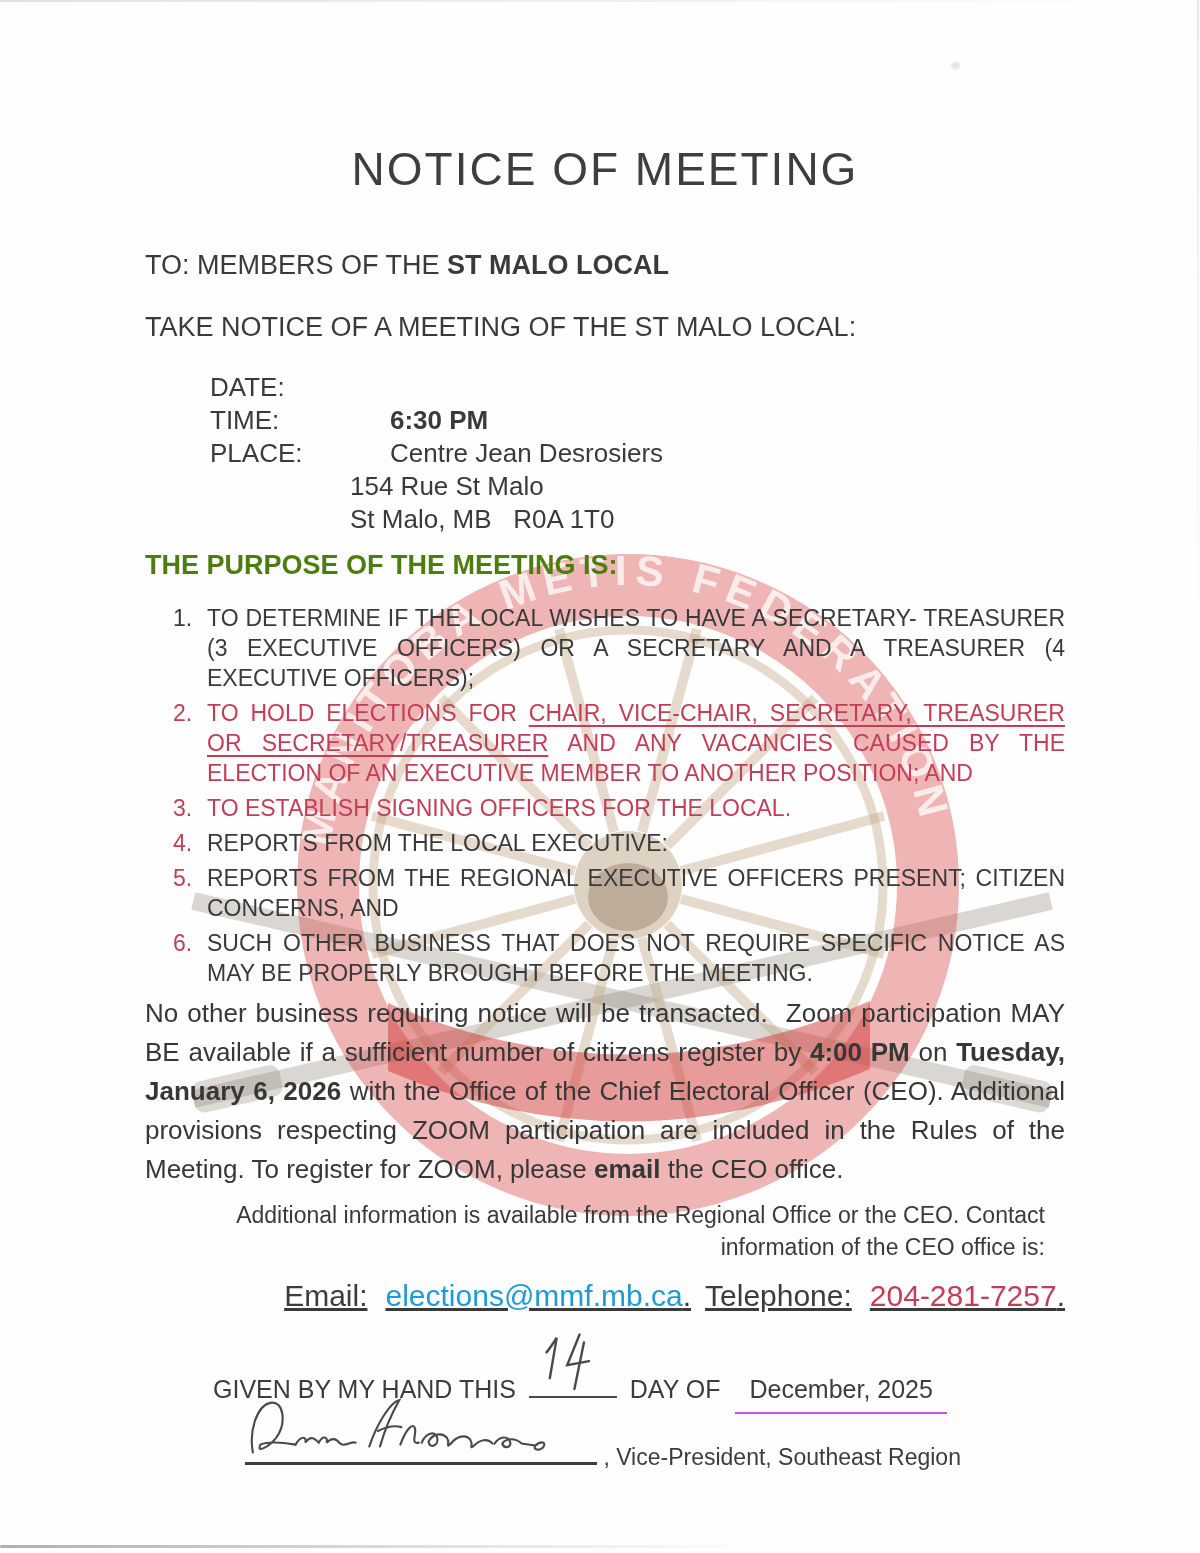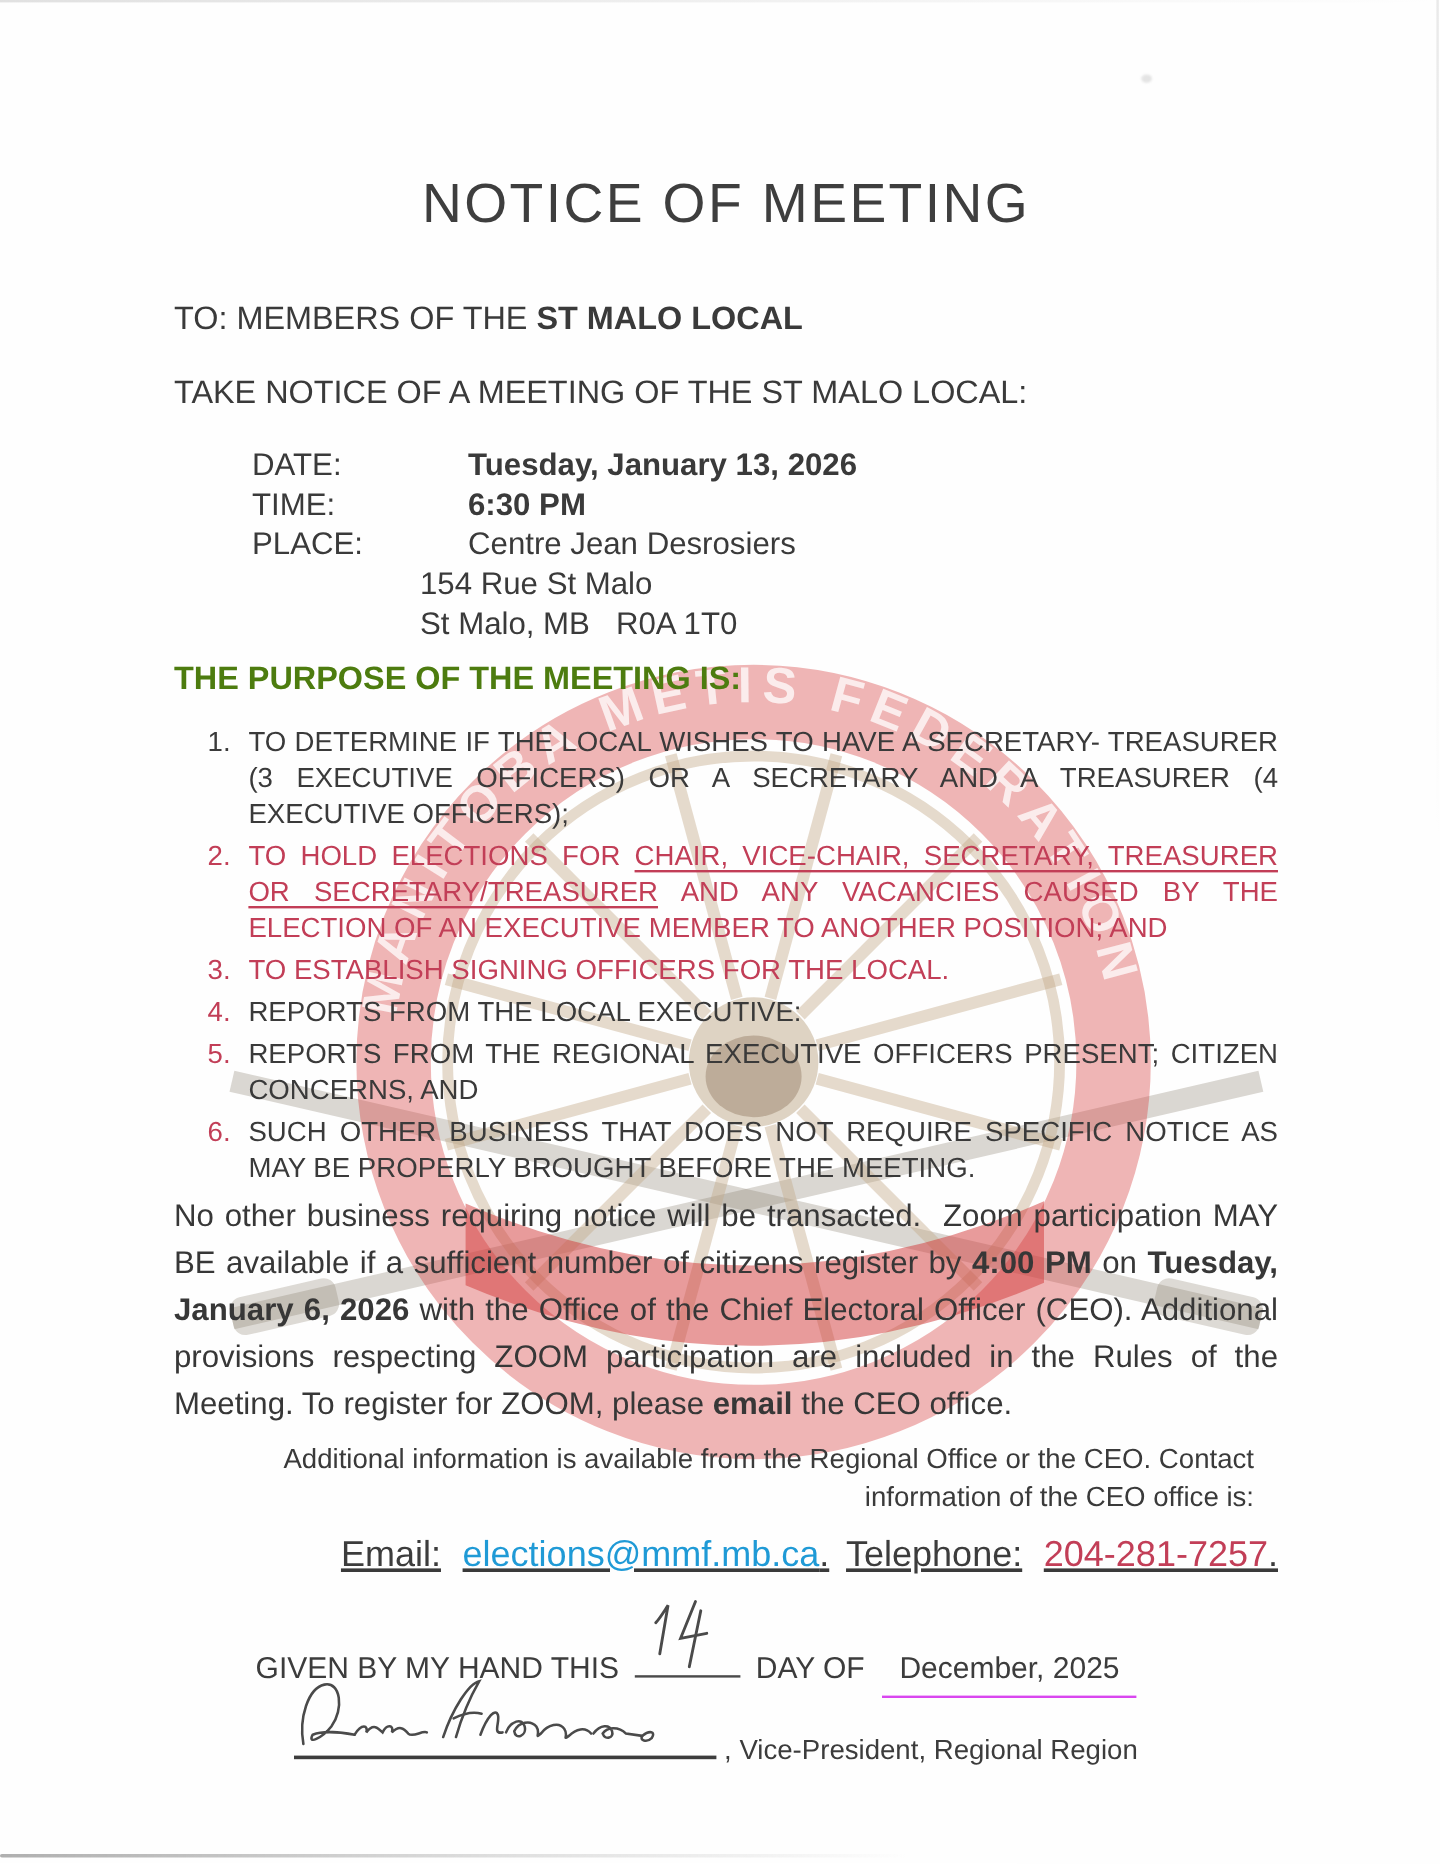--- a/index.html
+++ b/index.html
@@ -118,21 +118,20 @@
 
     <h1 class="title">NOTICE OF MEETING</h1>
 
     <div class="to-line"><span>TO: MEMBERS OF THE </span><span style="font-weight: 700;">ST MALO LOCAL</span></div>
 
     <div class="take-line">TAKE NOTICE OF A MEETING OF THE ST MALO LOCAL:</div>
 
     <div class="details">
       <div class="drow">
         <span class="dlabel">DATE:</span>
-        <span class="dvalue b">Tuesday, January 13, 2026</span>
       </div>
       <div class="drow">
         <span class="dlabel">TIME:</span>
         <span class="dvalue b">6:30 PM</span>
       </div>
       <div class="drow">
         <span class="dlabel">PLACE:</span>
         <span class="dvalue">Centre Jean Desrosiers</span>
       </div>
       <div class="dextra">154 Rue St Malo</div>
@@ -199,21 +198,21 @@
             <path d="M 50 54 C 56 44 62 46 60 52 C 66 44 70 48 74 52 C 78 44 84 46 82 52 C 88 46 92 48 96 53 C 100 57 108 50 112 52"></path>
             <path d="M 126 56 C 134 32 148 10 157 8 C 149 22 141 42 137 56"></path>
             <path d="M 135 40 C 143 36 152 34 159 36"></path>
             <path d="M 158 54 C 164 38 171 31 173 37 C 175 43 168 54 177 52"></path>
             <path d="M 180 52 C 184 42 194 39 196 47 C 198 55 188 59 187 51 C 191 43 201 41 206 47 C 210 53 204 58 210 53 C 216 45 226 43 230 49 C 234 55 228 59 234 55 C 240 49 248 47 253 53"></path>
             <path d="M 255 53 C 261 45 269 45 271 51 C 273 57 265 59 263 53 C 267 47 277 47 283 53 L 297 55"></path>
             <path d="M 297 55 C 303 50 309 51 305 57 C 301 61 294 59 297 55"></path>
           </g>
         </svg>
       </span>
-      <span>, Vice-President, Regional Region</span>
+      <span>, Vice-President, Southeast Region</span>
     </div>
 
   </div>
 
   <div class="speck"></div>
   <div class="edge-top"></div>
   <div class="edge-right"></div>
   <div class="edge-bottom"></div>
 </div>
 

